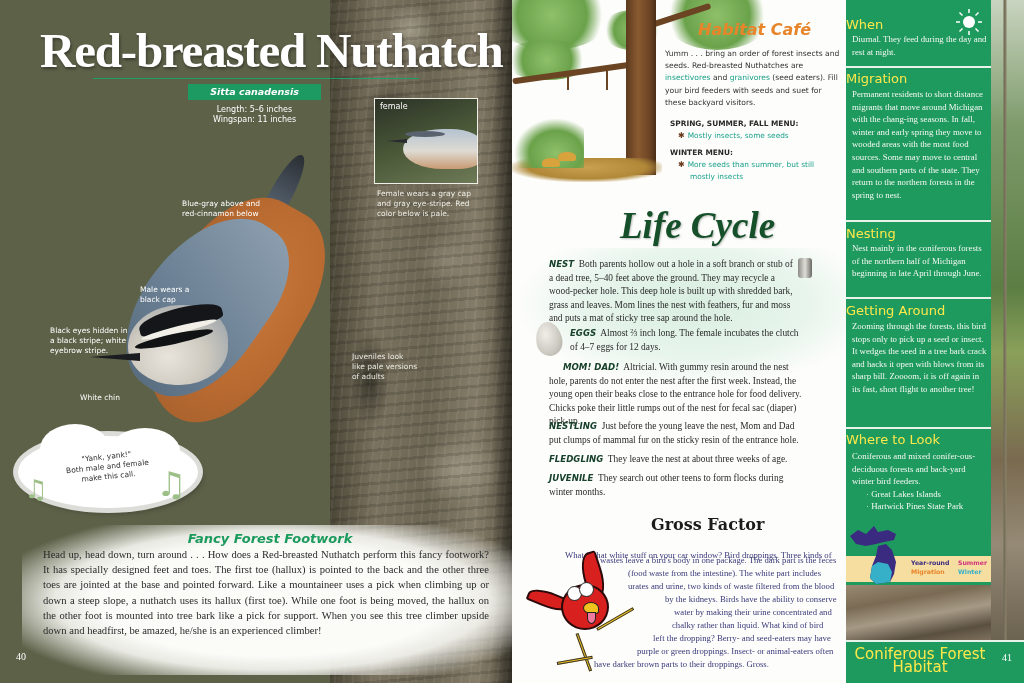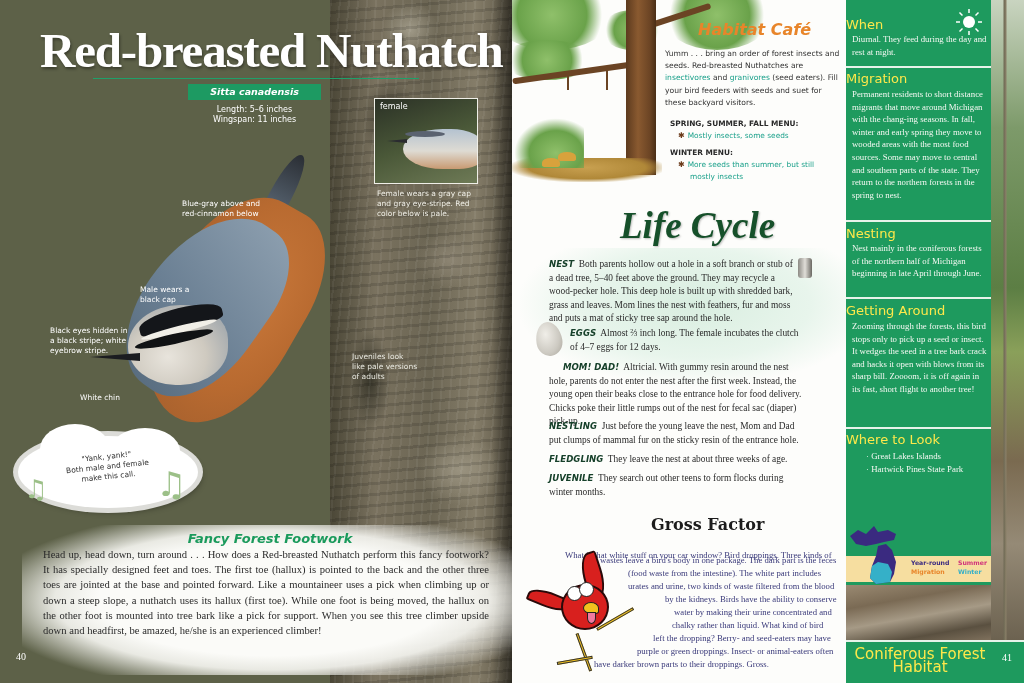--- a/index.html
+++ b/index.html
@@ -477,20 +477,21 @@
 <div class="sb-heading" style="top:226px;">Nesting</div>
 <div class="sb-text" style="top:242px;">Nest mainly in the coniferous forests of the northern half of Michigan beginning in late April through June.</div>
 <div class="sb-divider" style="top:297px;"></div>
 
 <div class="sb-heading" style="top:303px;">Getting Around</div>
 <div class="sb-text" style="top:320px;">Zooming through the forests, this bird stops only to pick up a seed or insect. It wedges the seed in a tree bark crack and hacks it open with blows from its sharp bill. Zoooom, it is off again in its fast, short flight to another tree!</div>
 <div class="sb-divider" style="top:427px;"></div>
 
 <div class="sb-heading" style="top:432px;">Where to Look</div>
 <div class="sb-text" style="top:450px;">
+  <div>Coniferous and mixed conifer-ous-deciduous forests and back-yard winter bird feeders.</div>
   <div style="padding-left:14px;">· Great Lakes Islands</div>
   <div style="padding-left:14px;">· Hartwick Pines State Park</div>
 </div>
 
 <div class="map-band"></div>
 <svg class="michigan-map" viewBox="0 0 64 68">
   <path d="M2 14 L10 8 L18 12 L26 4 L30 10 L40 8 L48 12 L46 18 L36 20 L28 22 L18 24 L8 22 Z" fill="#3a2a80"></path>
   <path d="M30 24 L38 22 L44 28 L48 40 L46 52 L42 60 L28 62 L22 56 L24 44 L28 34 Z" fill="#3a2a80"></path>
   <path d="M24 44 L30 40 L40 42 L44 50 L42 60 L28 62 L22 56 Z" fill="#35b0c8"></path>
 </svg>

